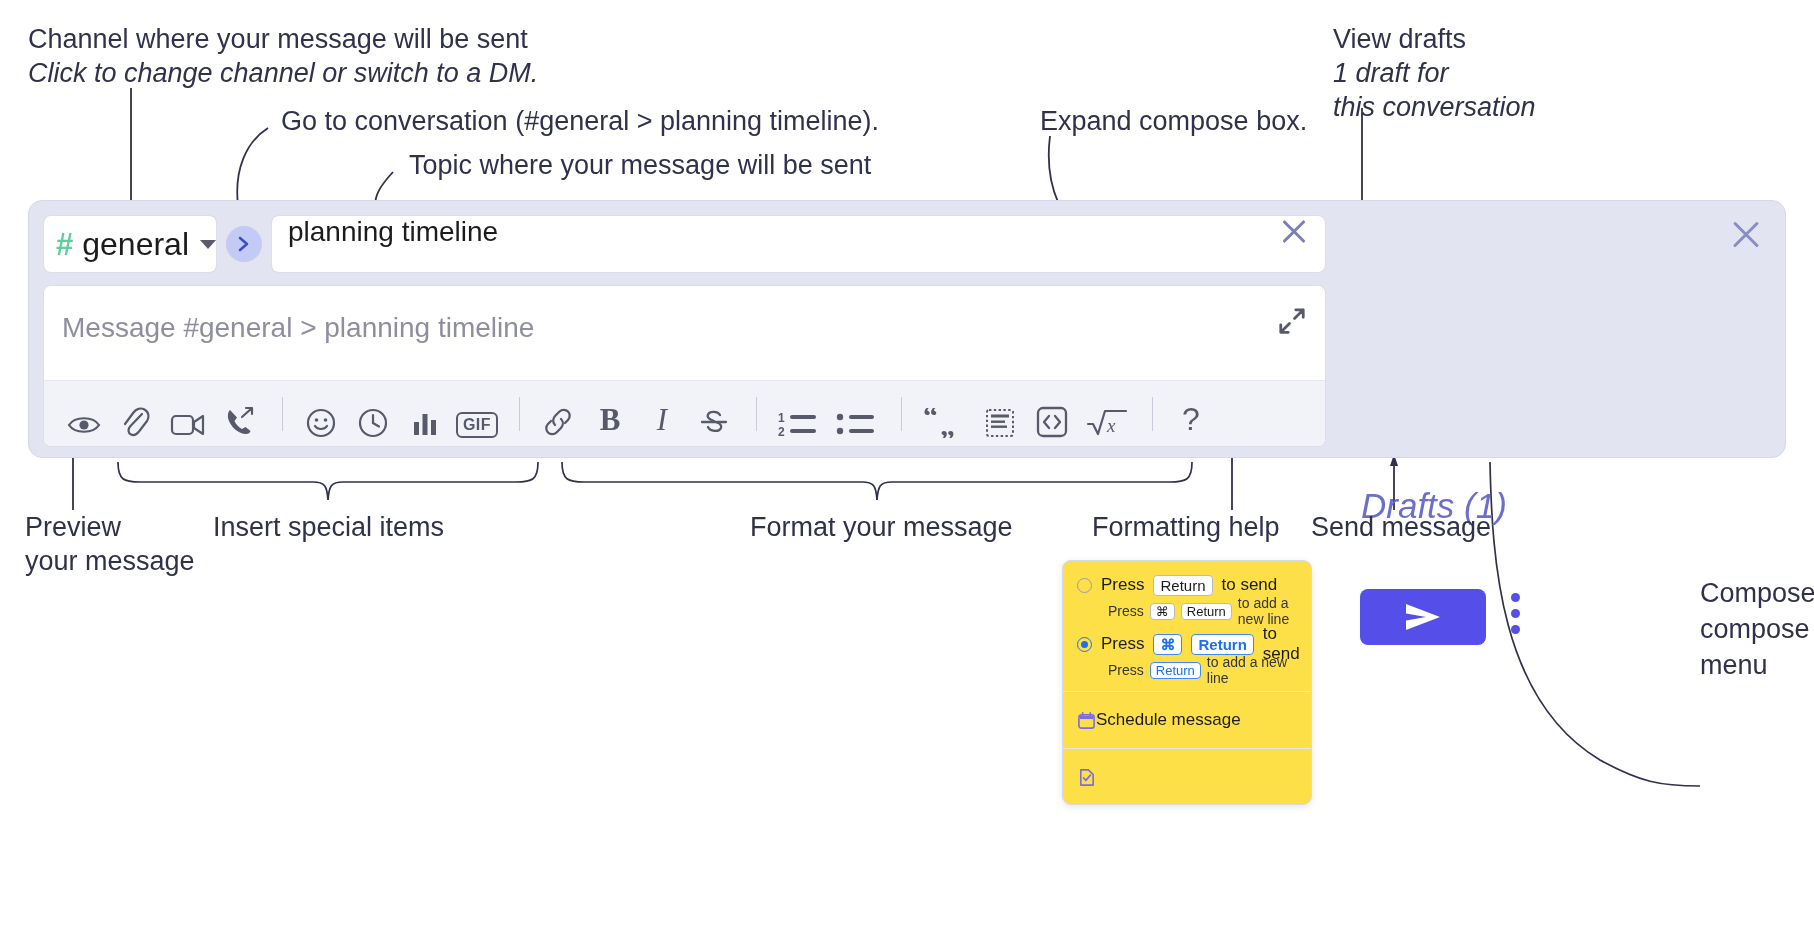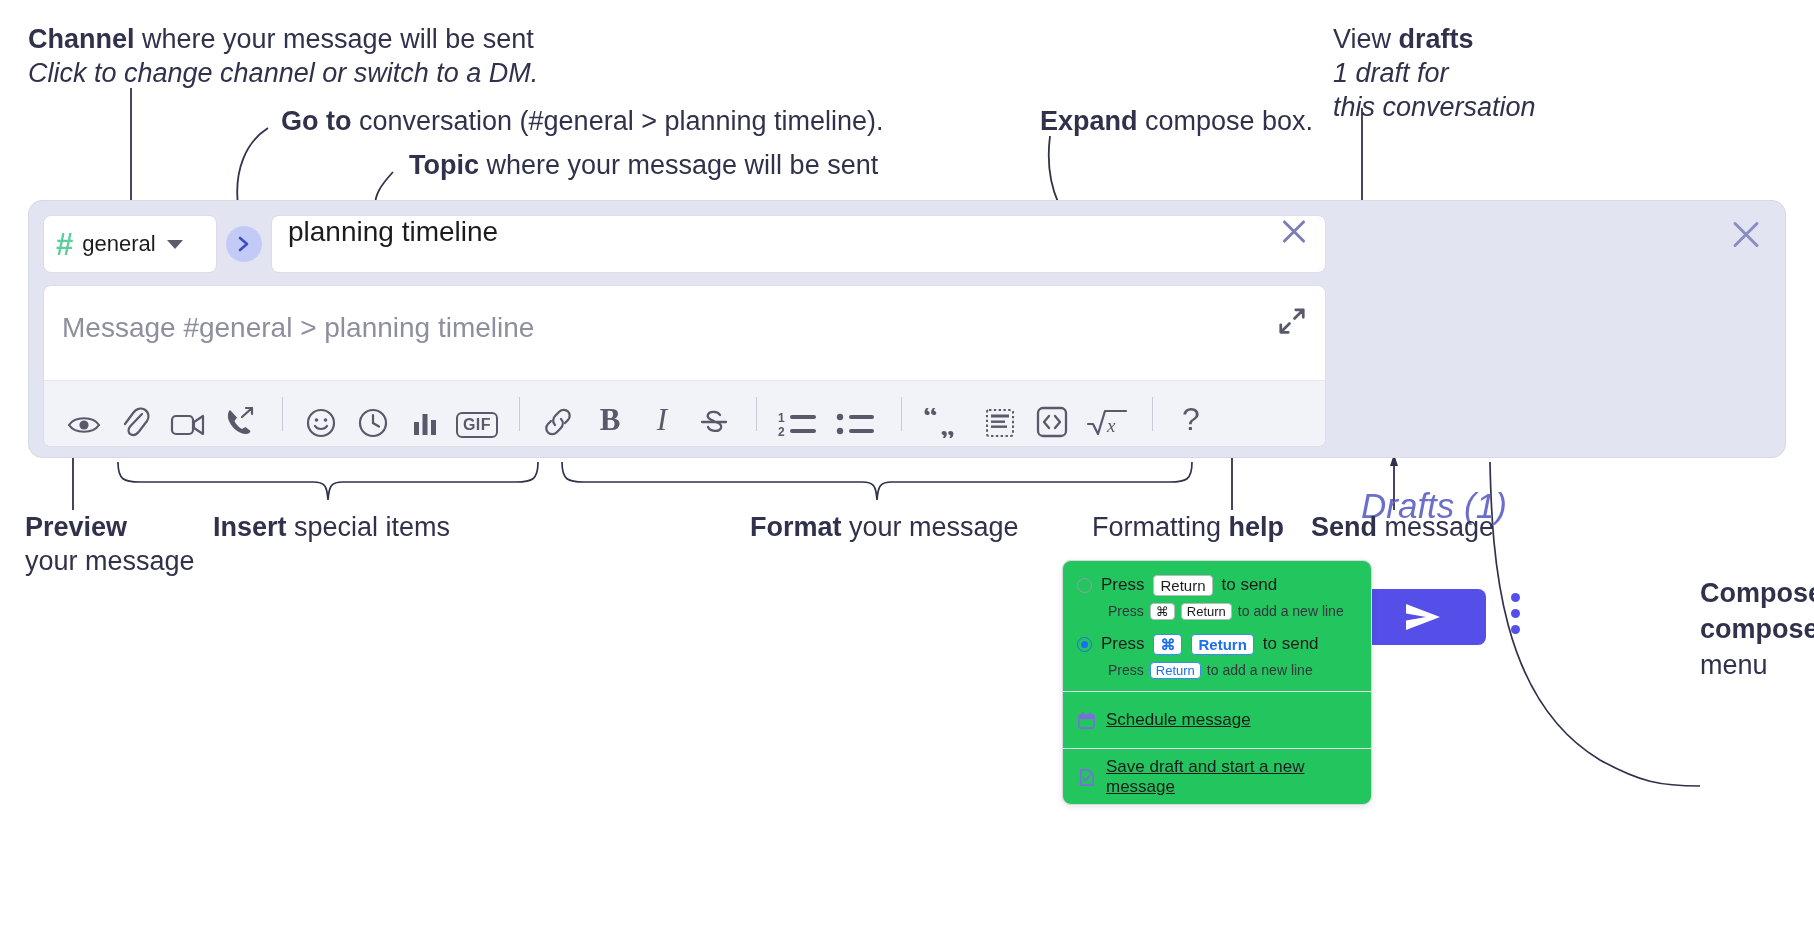--- a/index.html
+++ b/index.html
@@ -11,21 +11,21 @@
     position:relative;
     overflow:hidden;
   }
   .abs{position:absolute;}
   .ann{
     font-size:27px;
     line-height:34px;
     color:#30314b;
     white-space:nowrap;
   }
-  .ann b{font-weight:700;}
+  .ann b{font-weight:400;}
   .ann i{font-style:italic;}
 
   
   #compose-box{
     left:28px;top:200px;width:1758px;height:258px;
     background:#e3e4f1;
     border:1px solid #d6d8e8;
     border-radius:14px;
     box-sizing:border-box;
   }
@@ -36,21 +36,21 @@
   #header-row{display:flex;align-items:center;height:58px;}
   #channel-select{
     height:58px;width:174px;
     background:#fff;border:1px solid #ddddea;border-radius:8px;
     display:flex;align-items:center;gap:9px;padding:0 12px;
     box-sizing:border-box;cursor:pointer;
   }
   #channel-select .hashglyph{
     font-size:31px;font-weight:700;color:#5fce9a;line-height:1;
   }
-  #channel-name{font-size:22px;color:#1d1c1d;}
+  #channel-name{font-size:32px;color:#1d1c1d;}
   .chev{width:0;height:0;border-left:8px solid transparent;border-right:8px solid transparent;border-top:9px solid #5b5b6e;margin-left:2px;}
   #goto-btn{
     width:36px;height:36px;border-radius:50%;
     background:#c3caf5;color:#3d4ec4;
     display:flex;align-items:center;justify-content:center;
     font-size:23px;font-weight:700;margin:0 9px;cursor:pointer;
   }
   #topic-field{
     flex:1;height:58px;background:#fff;border:1px solid #ddddea;border-radius:8px;
     display:flex;align-items:flex-start;padding:0 16px;box-sizing:border-box;
@@ -104,40 +104,40 @@
     position:absolute;left:1331px;top:388px;width:126px;height:56px;border-radius:8px;
     background:#554ee8;display:flex;align-items:center;justify-content:center;cursor:pointer;
   }
   #kebab{
     position:absolute;left:1482px;top:392px;width:10px;cursor:pointer;
   }
   .kdot{width:9px;height:9px;border-radius:50%;background:#554ee8;margin-bottom:7px;}
 
   
   #options-menu{
-    left:1062px;top:560px;width:310px;
-    background:#22c55e;border:1px solid #d9d9e3;border-radius:9px;
+    left:1062px;top:560px;width:250px;
+    background:#fde047;border:1px solid #d9d9e3;border-radius:9px;
     box-shadow:0 2px 7px rgba(0,0,0,.10);
     font-size:17px;color:#1d1c1d;
     padding:10px 0 0 0;box-sizing:border-box;
   }
   .opt-row{display:flex;align-items:center;gap:9px;padding:0 14px;height:28px;cursor:pointer;}
   .opt-sub{padding:0 14px 0 45px;height:24px;display:flex;align-items:center;gap:6px;font-size:14px;color:#35353f;}
   .radio{width:15px;height:15px;border-radius:50%;border:1.6px solid #9b9bab;box-sizing:border-box;flex:0 0 auto;}
   .radio.on{border-color:#1d6ff2;position:relative;}
   .radio.on::after{content:"";position:absolute;left:3px;top:3px;width:7px;height:7px;border-radius:50%;background:#1d6ff2;}
   .key{
     border:1px solid #b9b9c4;border-radius:4px;padding:1px 6px;font-size:15px;background:#fff;color:#1d1c1d;
     display:inline-block;line-height:17px;
   }
   .key.sm{font-size:13px;padding:0 5px;line-height:15px;}
   .key.blue{border-color:#3b8bf5;color:#1d6ff2;font-weight:700;}
   .key.blue.sm{font-weight:400;}
   .menu-div{height:1px;background:#e4e4ec;margin:9px 0;}
-  .menu-item{display:flex;align-items:center;gap:10px;padding:5px 14px;height:28px;font-size:17px;cursor:pointer;text-decoration:underline;}
+  .menu-item{display:flex;align-items:center;padding:5px 14px;height:28px;font-size:17px;cursor:pointer;}
   .mi-icon{width:19px;height:19px;flex:0 0 auto;}
 
   
   #connectors{position:absolute;left:0;top:0;width:1814px;height:944px;pointer-events:none;}
 </style>
 </head>
 <body>
 
 <svg id="connectors">
 
@@ -452,15 +452,14 @@
   </div>
 
 
   <div class="menu-div"></div>
 
   <div class="menu-item" style="margin-bottom:8px">
     <svg class="mi-icon" viewBox="0 0 20 20">
       <path d="M4 2 L12 2 L17 7 L17 18 L4 18 Z" stroke="#7b6ce0" stroke-width="1.7" fill="none" stroke-linejoin="round"></path>
       <path d="M7 10.5 L9.3 13 L14 7.6" stroke="#7b6ce0" stroke-width="1.8" fill="none" stroke-linecap="round" stroke-linejoin="round"></path>
     </svg>
-    <span>Save draft and start a new message</span>
   </div>
 </div>
 
 </body></html>

